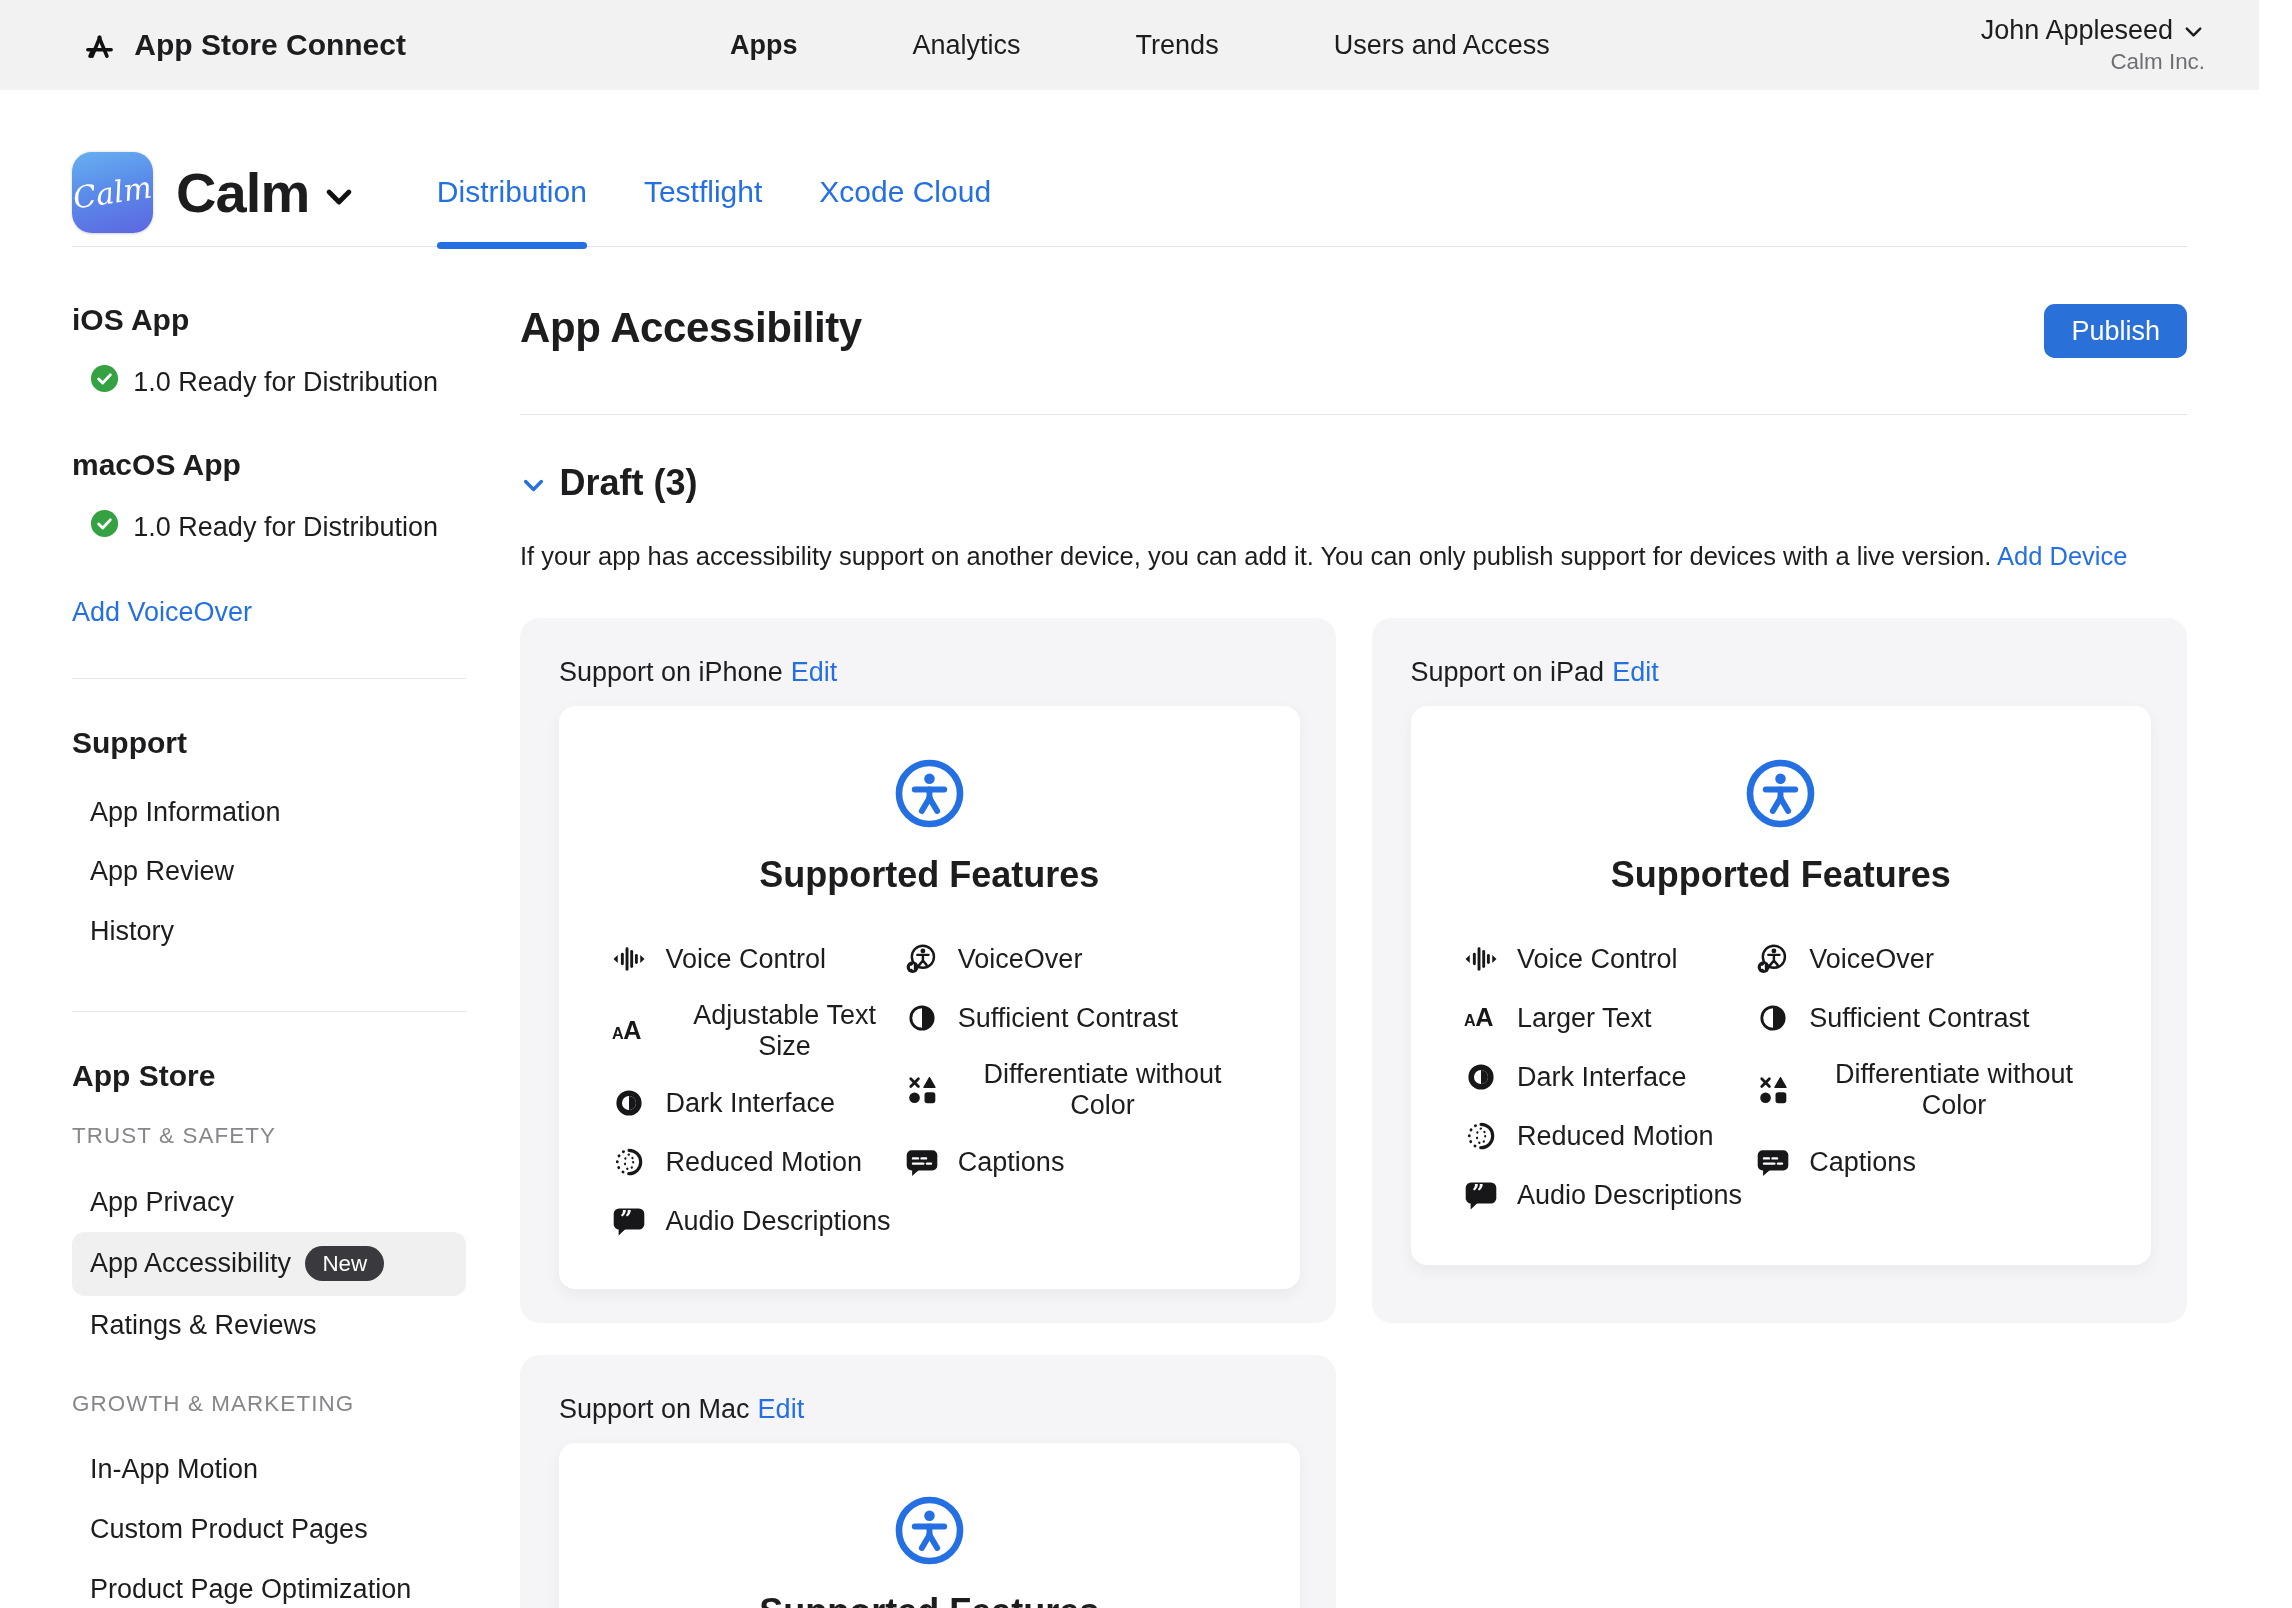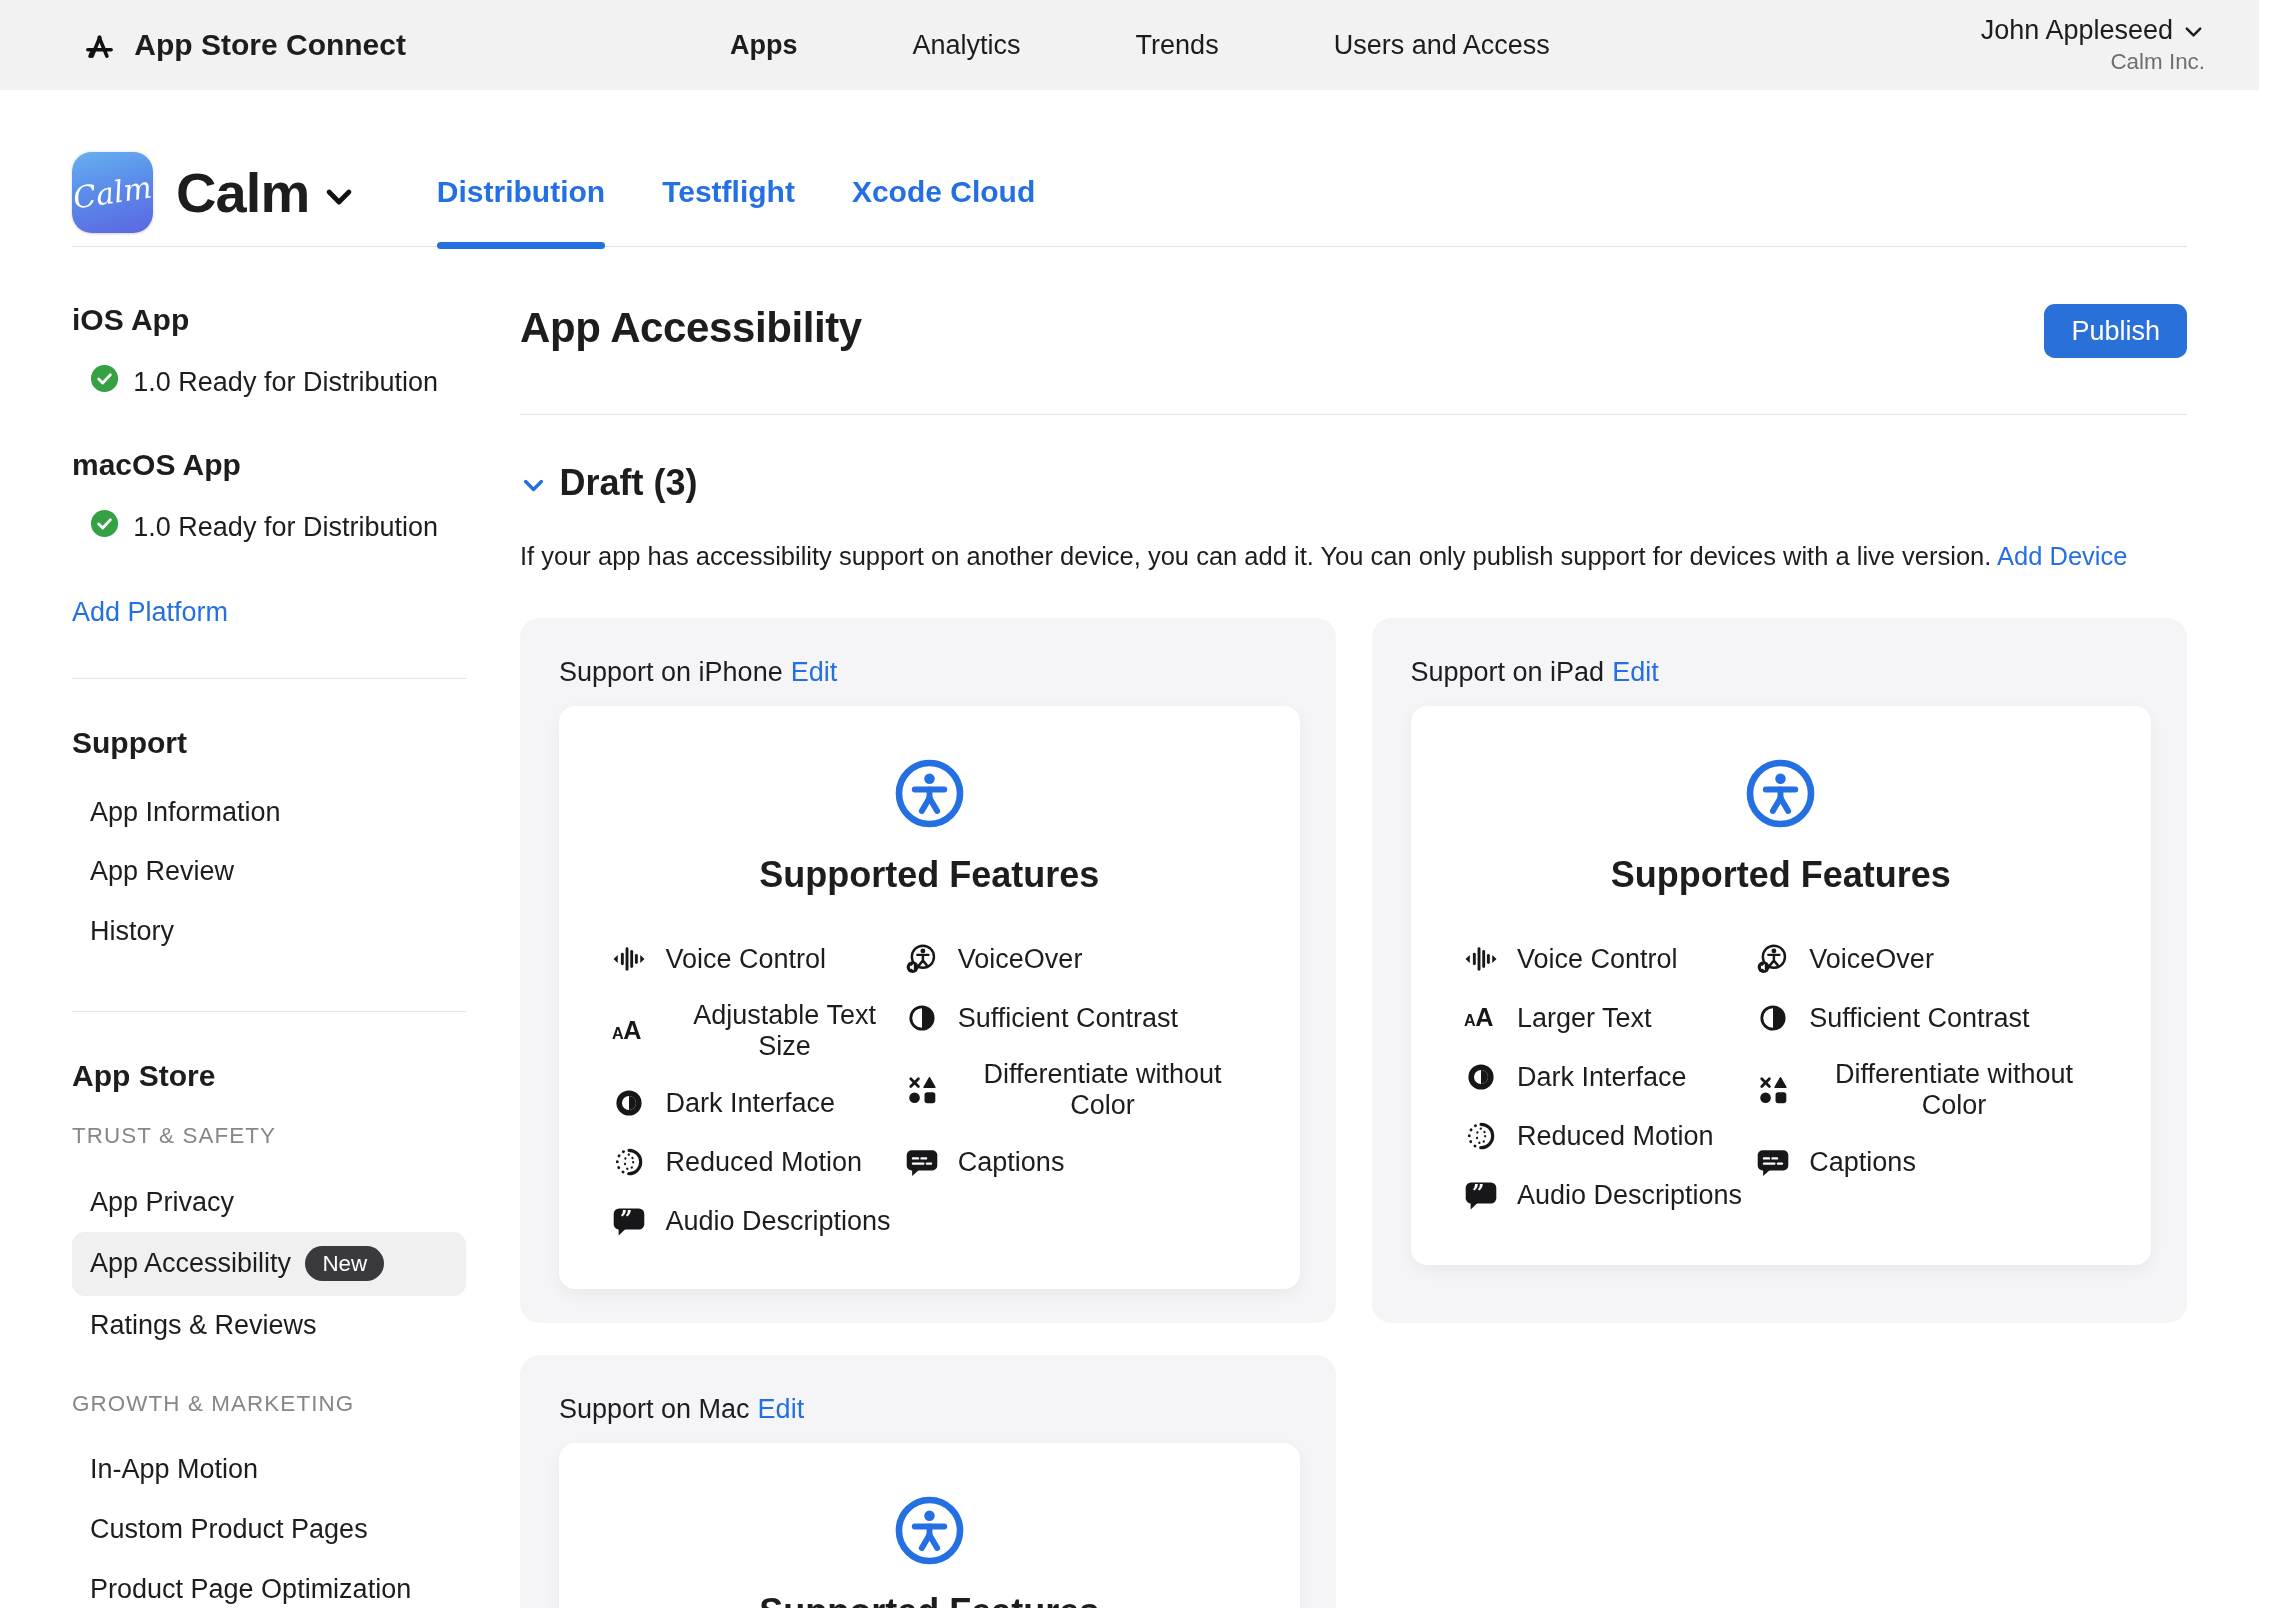--- a/index.html
+++ b/index.html
@@ -23,21 +23,21 @@
   .content { padding:0 72px; }
 
   
   .app-header { position:relative; margin-top:48px; height:109px; display:flex; align-items:center; border-bottom:0.9px solid #e3e3e5; }
   .app-icon { width:81px; height:81px; border-radius:19.7px; background:linear-gradient(165deg,#67b0f0 0%,#5a8cea 45%,#5d66e0 100%);
               display:flex; align-items:center; justify-content:center; box-shadow:0 0.9px 2.7px rgba(0,0,0,.18); flex:none; }
   .app-icon span { color:#fff; font-family:"DejaVu Serif",serif; font-style:italic; font-size:30px; transform:rotate(-8deg); }
   .app-title { display:flex; align-items:center; gap:12.5px; margin-left:23px; cursor:pointer; }
   .app-title h1 { font-size:56px; font-weight:700; letter-spacing:-0.9px; }
   .app-title svg { width:34px; height:34px; margin-top:9px; }
-  .app-tabs { display:flex; gap:57px; margin-left:81px; height:100%; align-items:center;font-weight:bold; }
+  .app-tabs { display:flex; gap:57px; margin-left:81px; height:100%; align-items:center; }
   .app-tab { position:relative; height:100%; display:flex; align-items:center; font-size:30px; color:#2470e2; text-decoration:none; }
   .app-tab.active::after { content:""; position:absolute; left:0; right:0; bottom:-2.7px; height:6.3px; border-radius:3.6px; background:#2470e2; }
 
   
   .body-grid { display:grid; grid-template-columns:394px 1fr; column-gap:54px; }
 
   
   .sidebar { padding-top:56px; }
   .side-h { font-size:30px; font-weight:700; }
   .platform { margin-bottom:48px; }
@@ -153,21 +153,21 @@
               <h3 class="side-h">macOS App</h3>
               <div class="status">
                 <span><svg viewBox="0 0 32 32">
                     <circle cx="16" cy="16" r="15" fill="#34a143"></circle>
                     <path d="M9.6 16.6l4.4 4.4 8.4-9" fill="none" stroke="#fff" stroke-width="3.2" stroke-linecap="round" stroke-linejoin="round"></path>
                   </svg></span>
                 <span>1.0 Ready for Distribution</span>
               </div>
             </div>
           </div>
-        <a href="#" class="add-platform">Add Platform</a>
+        <a href="#" class="add-platform">Add VoiceOver</a>
         <hr class="side-rule">
         <h3 class="side-h">Support</h3>
         <ul class="side-list" id="general-items">
             <li class="side-item">App Information</li>
             <li class="side-item">App Review</li>
             <li class="side-item">History</li>
           </ul>
         <hr class="side-rule">
         <h3 class="side-h">App Store</h3>
         <div id="store-groups">

